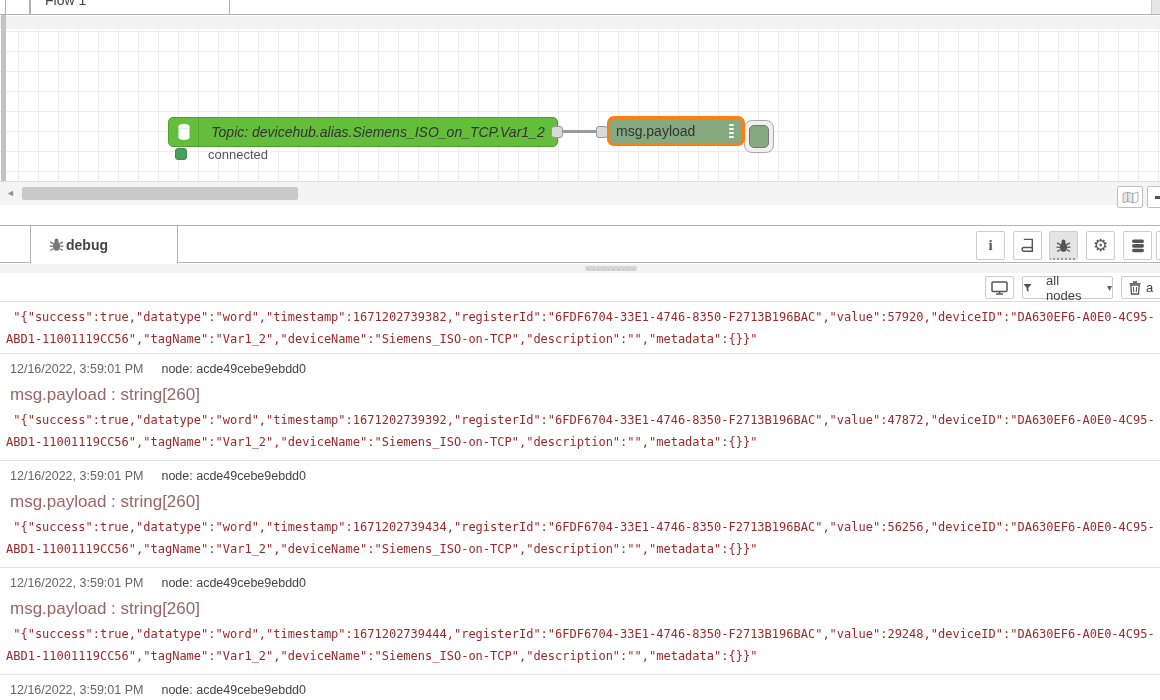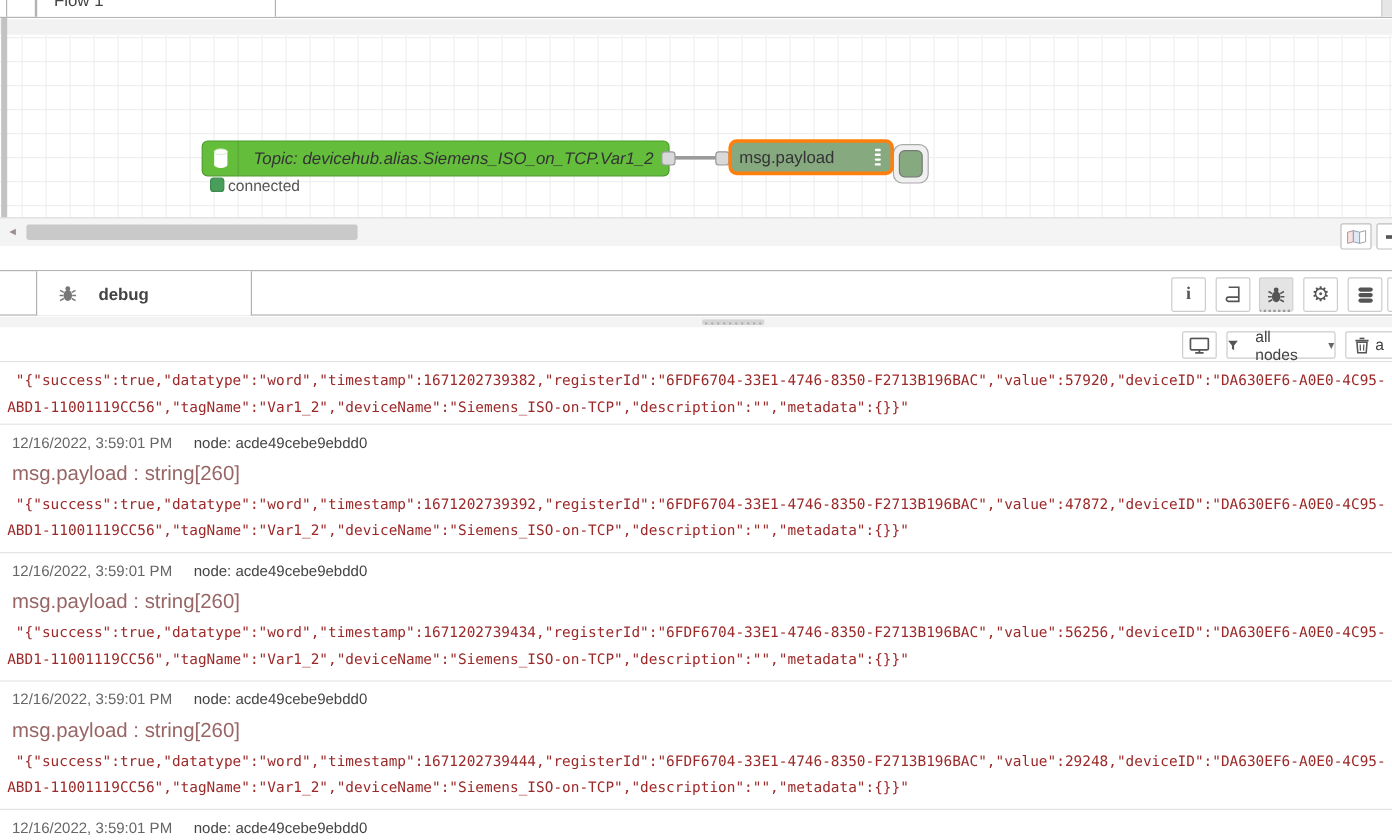--- a/index.html
+++ b/index.html
@@ -44,40 +44,40 @@
   .list-icon { width:15px; margin-right:8px; display:flex; flex-direction:column; gap:2px; }
   .list-icon b { display:block; height:2px; background:#fff; border-radius:1px; }
 
   .debug-btn-frame { position:absolute; left:744px; top:91px; width:30px; height:33px;
        background:#f0f0f0; border:1px solid #aaa; border-radius:8px; z-index:1; }
   .debug-btn { position:absolute; left:4px; top:4px; width:20px; height:23px;
        background:#87a980; border:1px solid #777; border-radius:5px; }
 
   .status-dot { position:absolute; left:175px; top:119px; width:12px; height:12px;
        background:#4a9e5c; border:1px solid #3c8a4e; border-radius:3px; }
-  .status-label { position:absolute; left:190px; top:118px; font-size:13px; color:#555; }
+  .status-label { position:absolute; left:208px; top:118px; font-size:13px; color:#555; }
 
   
   .hscroll { position:absolute; left:0; top:181px; width:1160px; height:24px;
              background:#f4f4f4; border-top:1px solid #ddd; }
   .hscroll-arrow { position:absolute; left:6px; top:6px; font-size:9px; color:#998f8f; }
   .hscroll-thumb { position:absolute; left:22px; top:5px; width:276px; height:13px;
              background:#c9c9c9; border-radius:2px; }
   .canvas-ctl { position:absolute; top:186px; width:26px; height:22px; background:#fff;
              border:1px solid #bfbfbf; border-radius:2px; display:flex; align-items:center; justify-content:center; z-index:4; }
   .ctl-map { left:1117px; }
   .ctl-minus { left:1147px; }
   .minus-bar { width:11px; height:3px; background:#555; }
 
   
   .debug-header { position:absolute; left:0; top:225px; width:1160px; height:38px; background:#fff;
              border-top:1px solid #b3b3b3; border-bottom:1px solid #b3b3b3; }
-  .debug-tab { position:absolute; left:30px; top:0; width:180px; height:37px; background:#fff;
+  .debug-tab { position:absolute; left:30px; top:0; width:148px; height:37px; background:#fff;
              border-left:1px solid #b3b3b3; border-right:1px solid #b3b3b3;
-             display:flex; align-items:center; gap:18px; padding-left:18px; }
+             display:flex; align-items:center; gap:2px; padding-left:18px; }
   .debug-tab-label { font-size:14px; font-weight:bold; color:#444; }
   .side-tab-btn { position:absolute; top:5px; width:29px; height:29px; background:#fff;
              border:1px solid #ccc; border-radius:2px; display:flex; align-items:center; justify-content:center;
              color:#555; }
   .side-tab-btn.active { background:#e4e4e4; border-bottom:2px dotted #999; }
   .info-glyph { font-family:"Liberation Serif", serif; font-weight:bold; font-size:15px; color:#555; }
   .gear-glyph { font-size:17px; color:#555; line-height:1; }
 
   .resize-strip { position:absolute; left:0; top:264px; width:1160px; height:9px; background:#f3f3f3; }
   .resize-handle { position:absolute; left:585px; top:2px; width:52px; height:5px; border-radius:2px;

